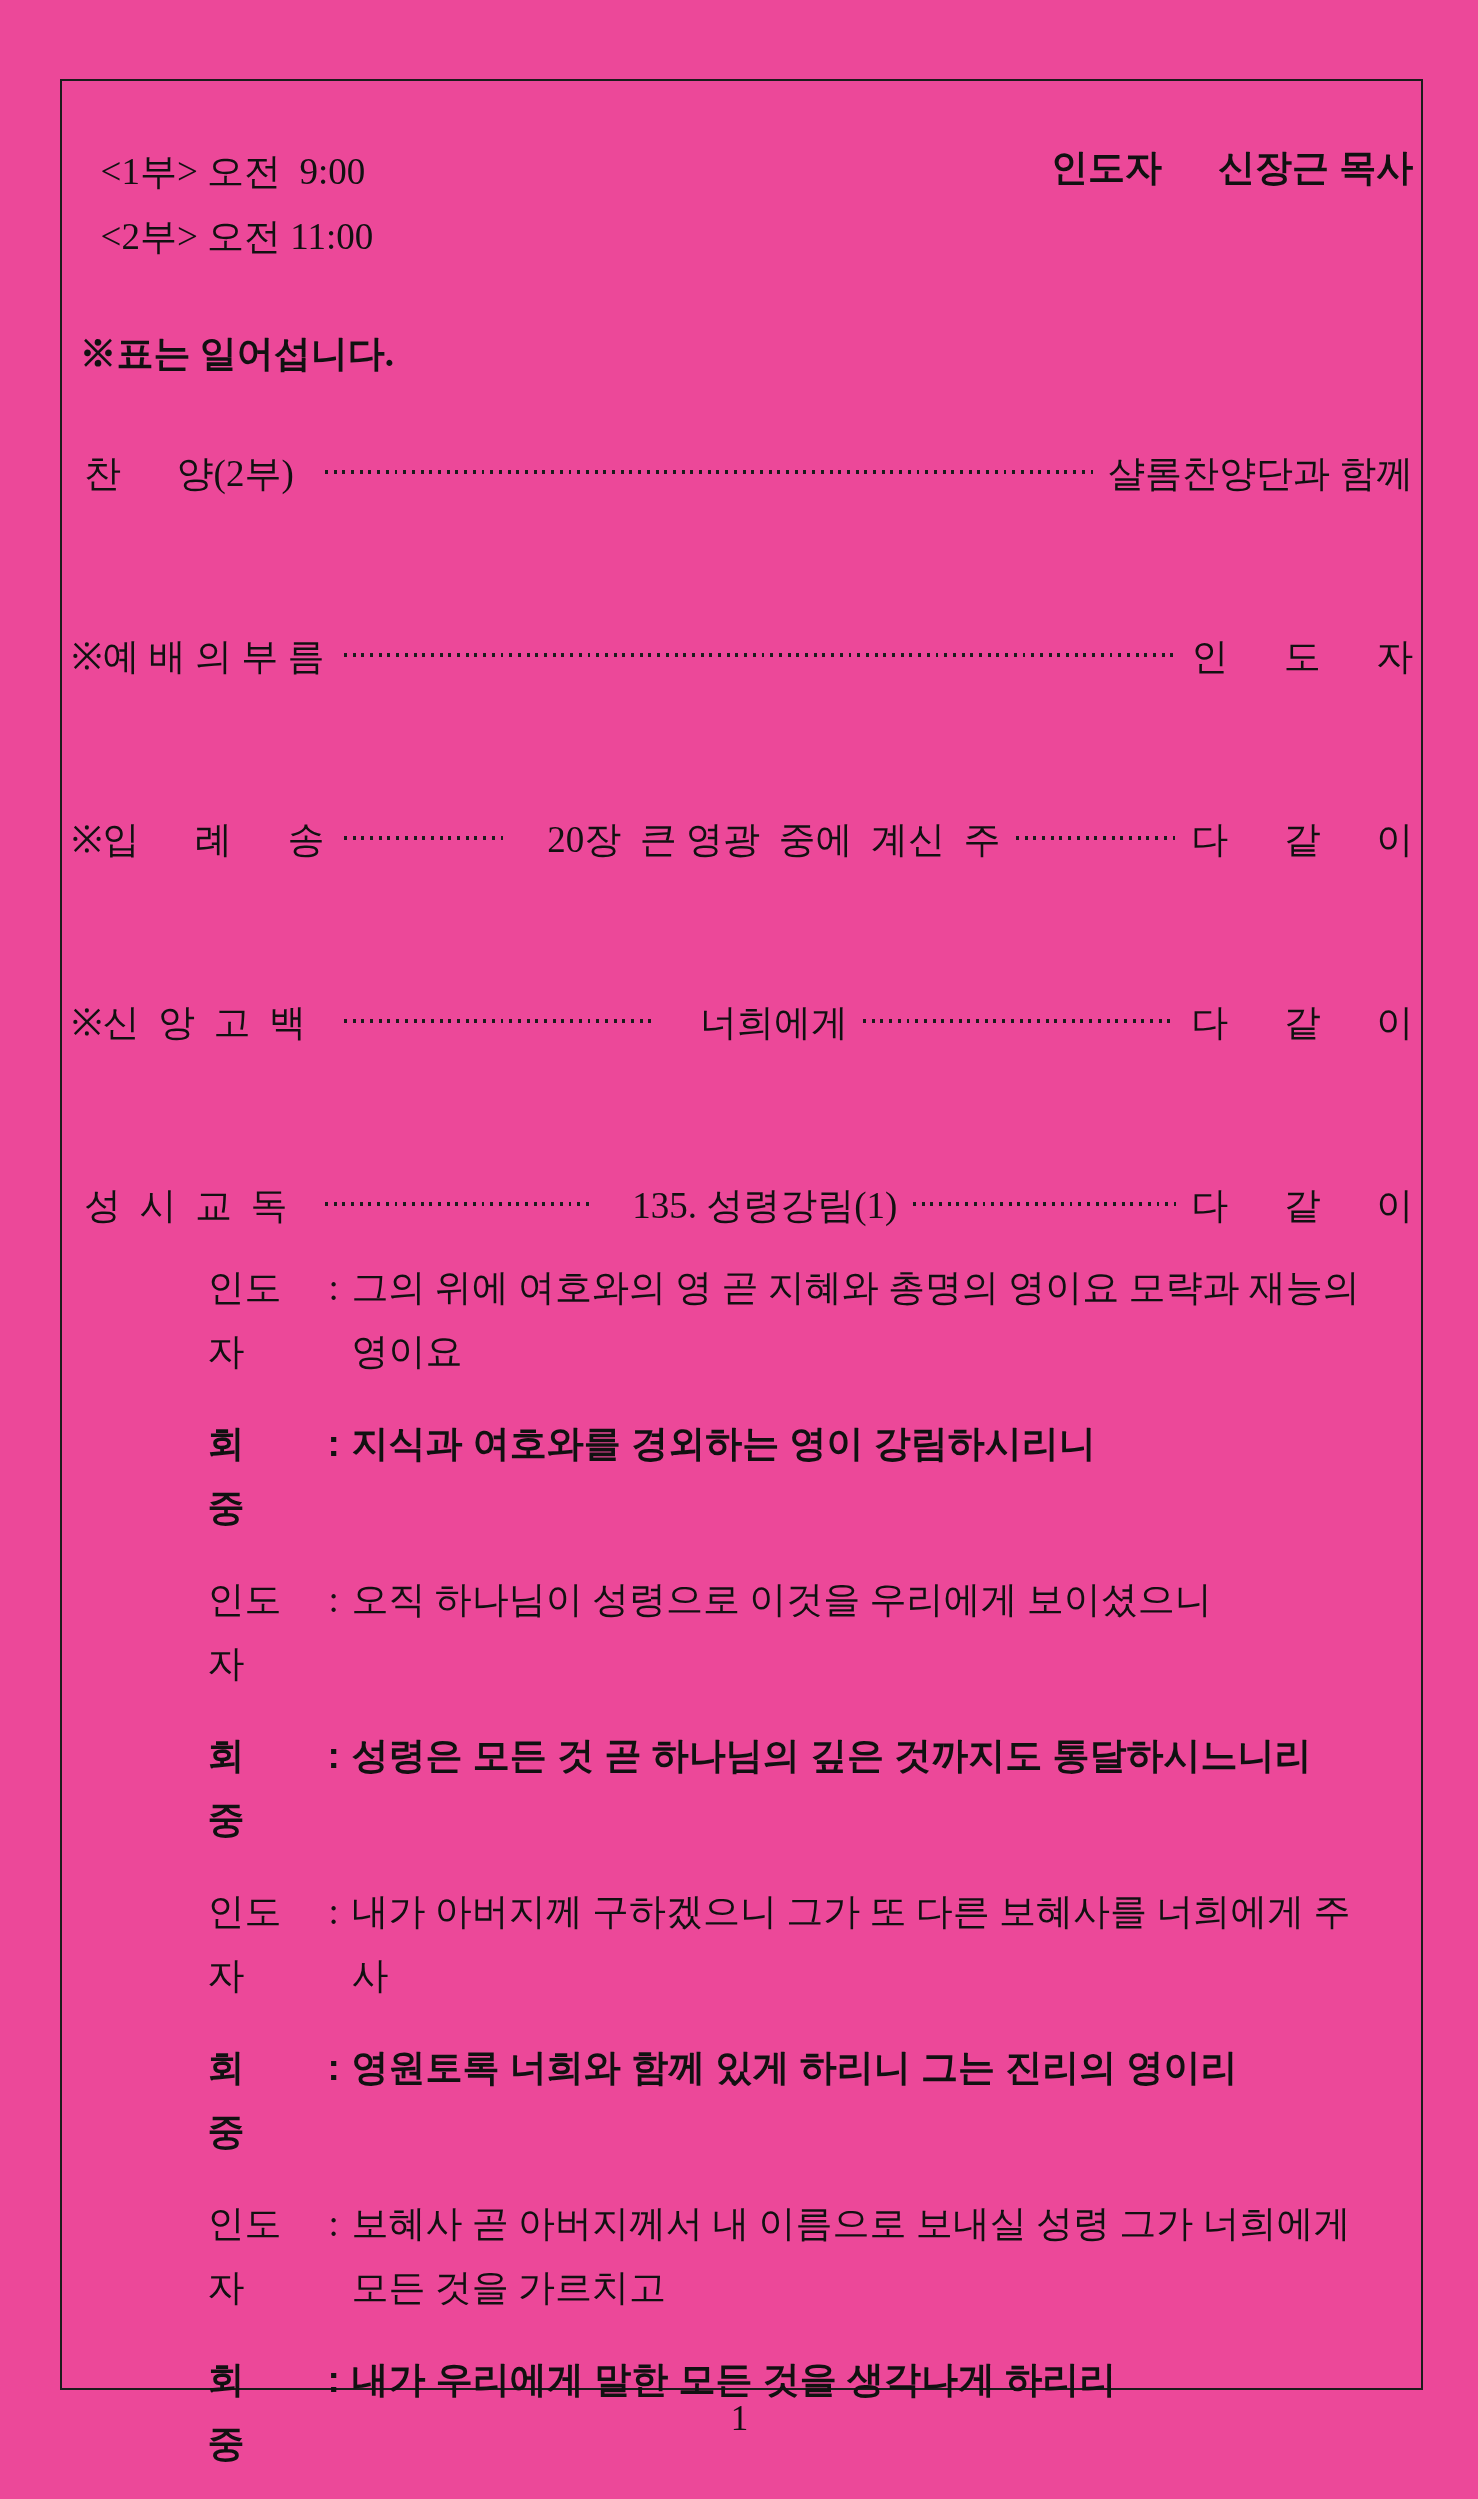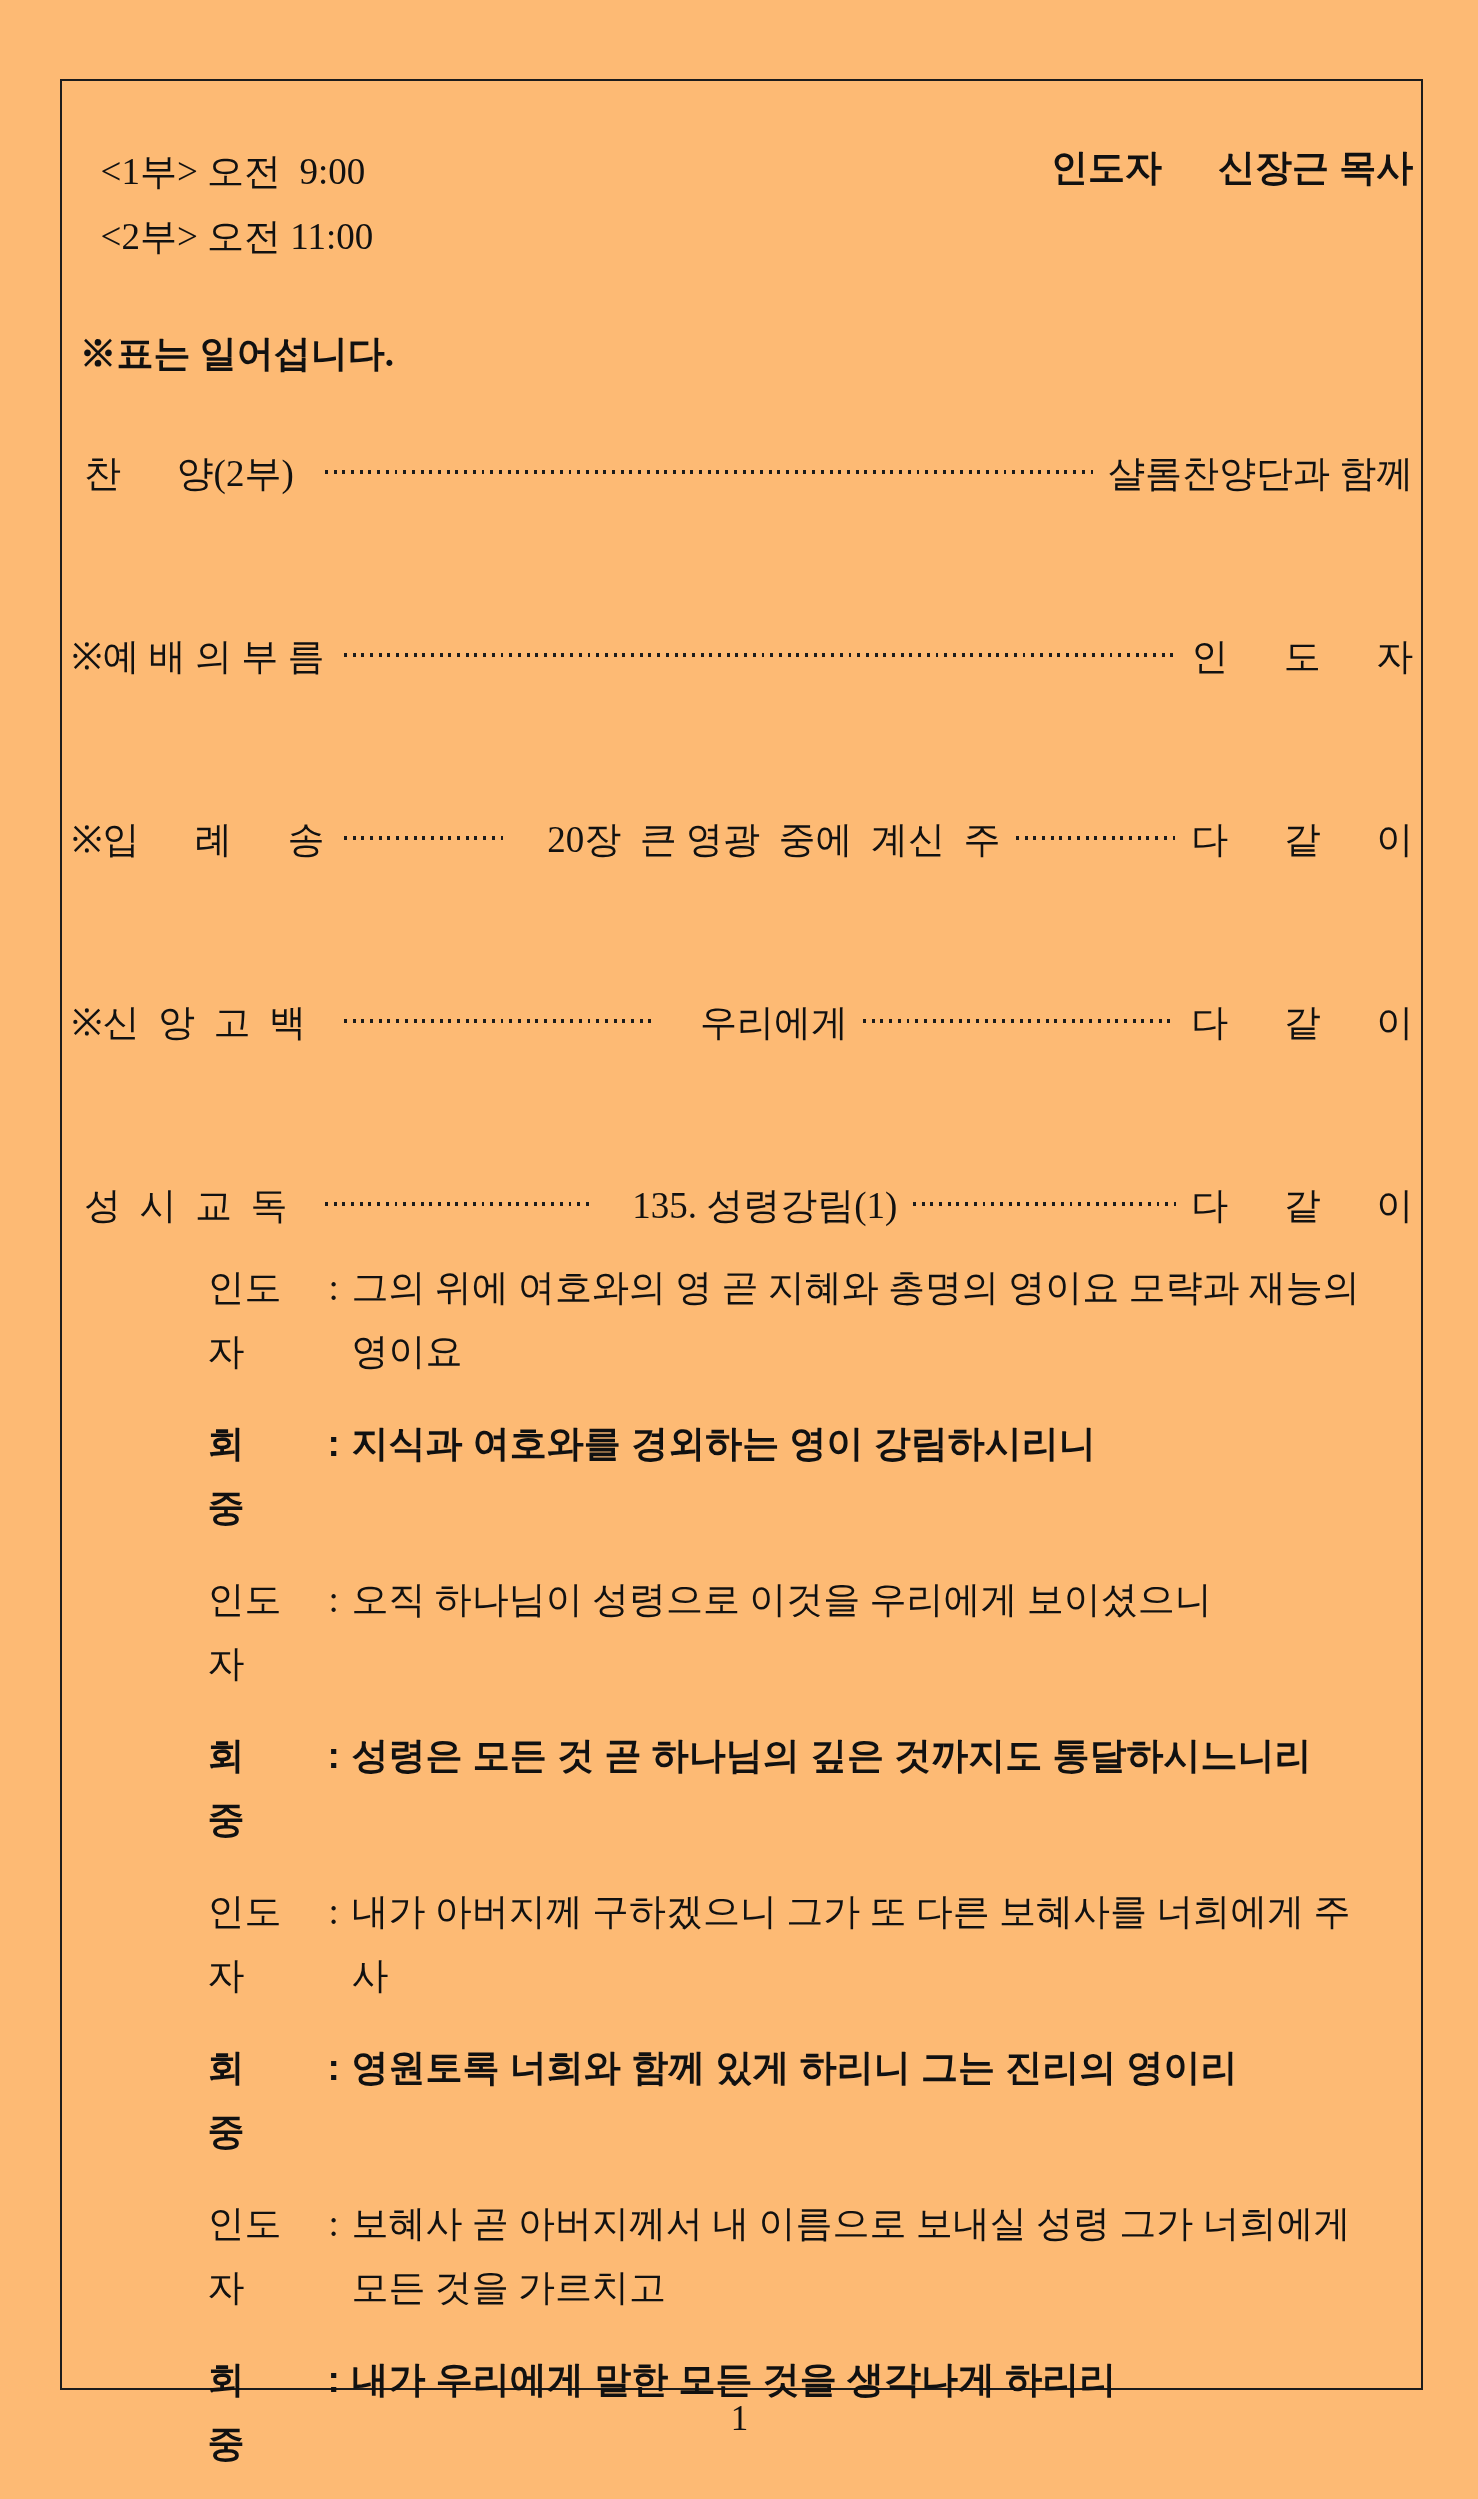--- a/index.html
+++ b/index.html
@@ -1,19 +1,19 @@
 <!DOCTYPE html>
 <html><head>
 <meta charset="utf-8">
 <style>
   html,body{margin:0;padding:0;background:#ffffff;}
   .page{
     position:relative;
     width:1479px;height:2500px;
-    background:#fdba74;
+    background:#ec4899;
     color:#111111;
     font-family:"Liberation Serif", serif;
     overflow:hidden;
   }
   [data-bind]{white-space:pre-wrap;}
   .border-box{
     position:absolute;left:60px;top:79px;
     width:1363px;height:2311px;
     box-sizing:border-box;
     border:2.9px solid #1c1c1c;
@@ -103,21 +103,21 @@
         <span class="dotted-leader"></span>
         <span class="order-center" data-bind="order_rows.2.center">20장  큰 영광  중에  계신  주</span>
         <span class="dotted-leader"></span>
         <span class="order-right" data-bind="order_rows.2.right">다      같      이</span>
       </div>
 
       <div class="order-row">
         <span class="star-slot" data-bind="order_rows.3.star">※</span>
         <span class="order-label" data-bind="order_rows.3.label">신  앙  고  백</span>
         <span class="dotted-leader"></span>
-        <span class="order-center" data-bind="order_rows.3.center">우리에게</span>
+        <span class="order-center" data-bind="order_rows.3.center">너희에게</span>
         <span class="dotted-leader"></span>
         <span class="order-right" data-bind="order_rows.3.right">다      같      이</span>
       </div>
 
       <div class="order-row no-star">
         <span class="star-slot" data-bind="order_rows.4.star"></span>
         <span class="order-label" data-bind="order_rows.4.label">성  시  교  독</span>
         <span class="dotted-leader"></span>
         <span class="order-center" data-bind="order_rows.4.center">135. 성령강림(1)</span>
         <span class="dotted-leader"></span>

